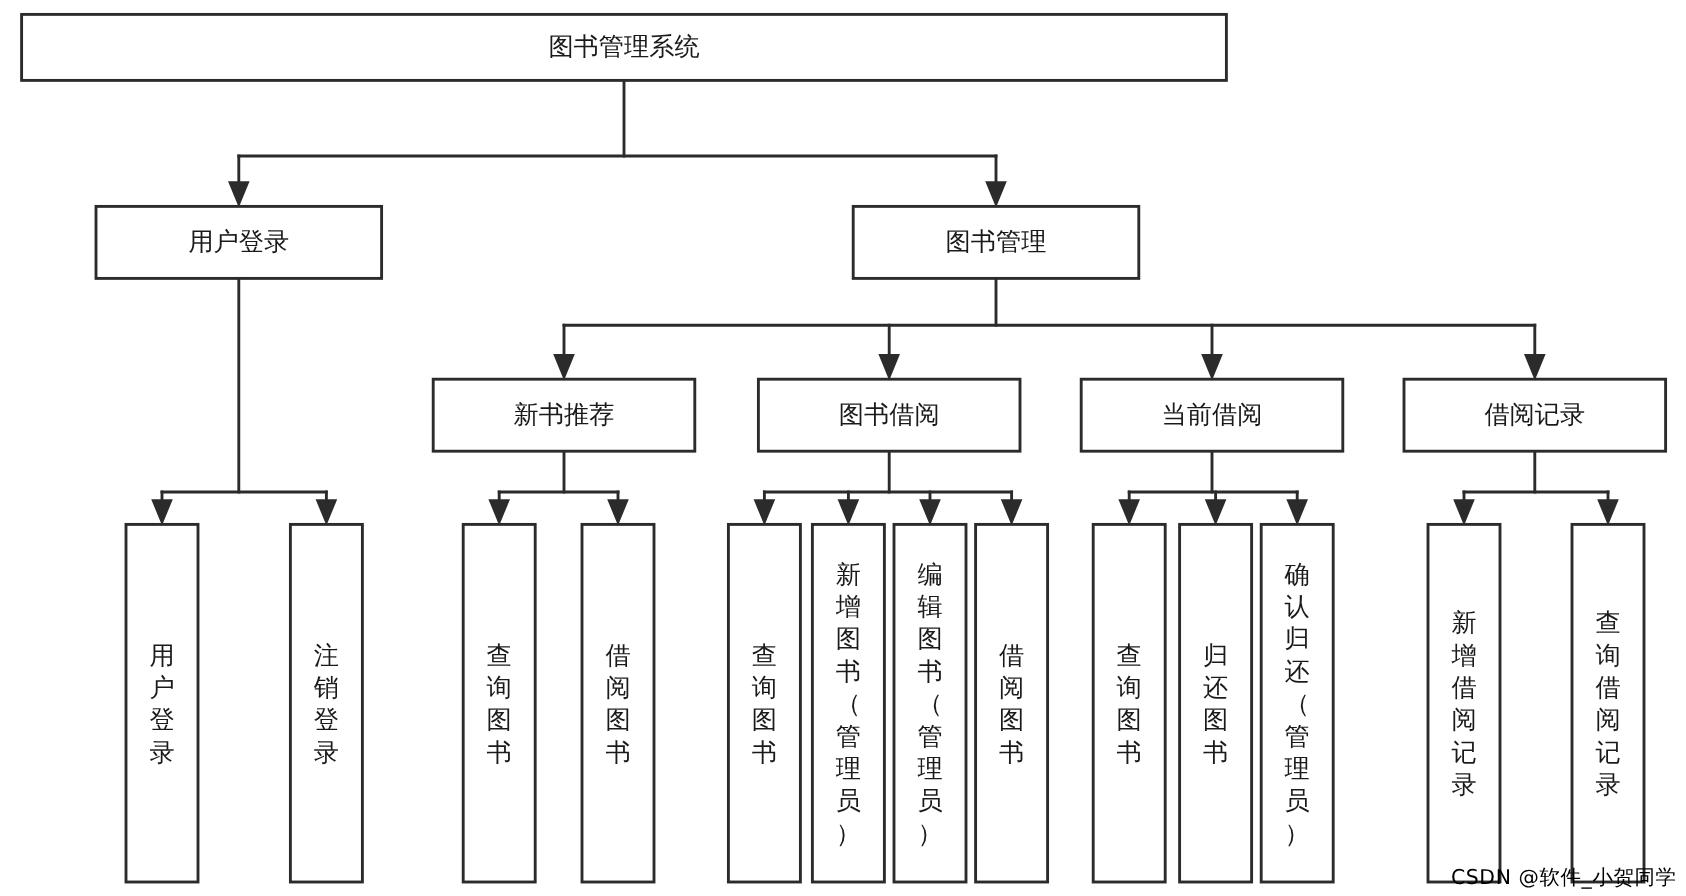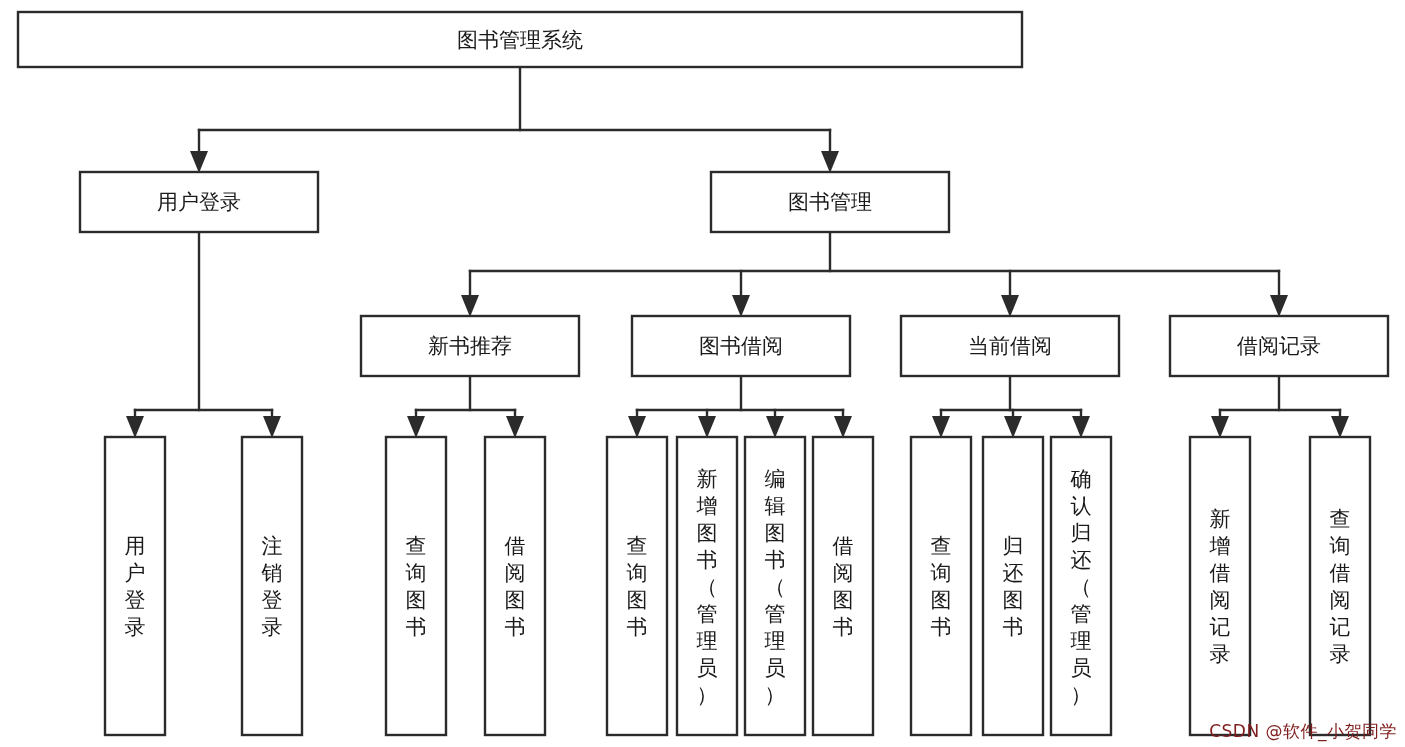--- a/index.html
+++ b/index.html
@@ -54,21 +54,21 @@
     font-size: 21px;
     fill: #1a1a1a;
     text-anchor: middle;
   }
   .watermark {
     position: absolute;
     right: 8px;
     bottom: 4px;
     font-family: "DejaVu Sans", "Liberation Sans", sans-serif;
     font-size: 17px;
-    color: #7f1d1d;
+    color: #000000;
     letter-spacing: 0.5px;
     white-space: nowrap;
     user-select: none;
   }
 </style>
 </head>
 <body>
 
 <div id="diagram-root">
   <svg id="flow" viewBox="0 0 1405 747">

